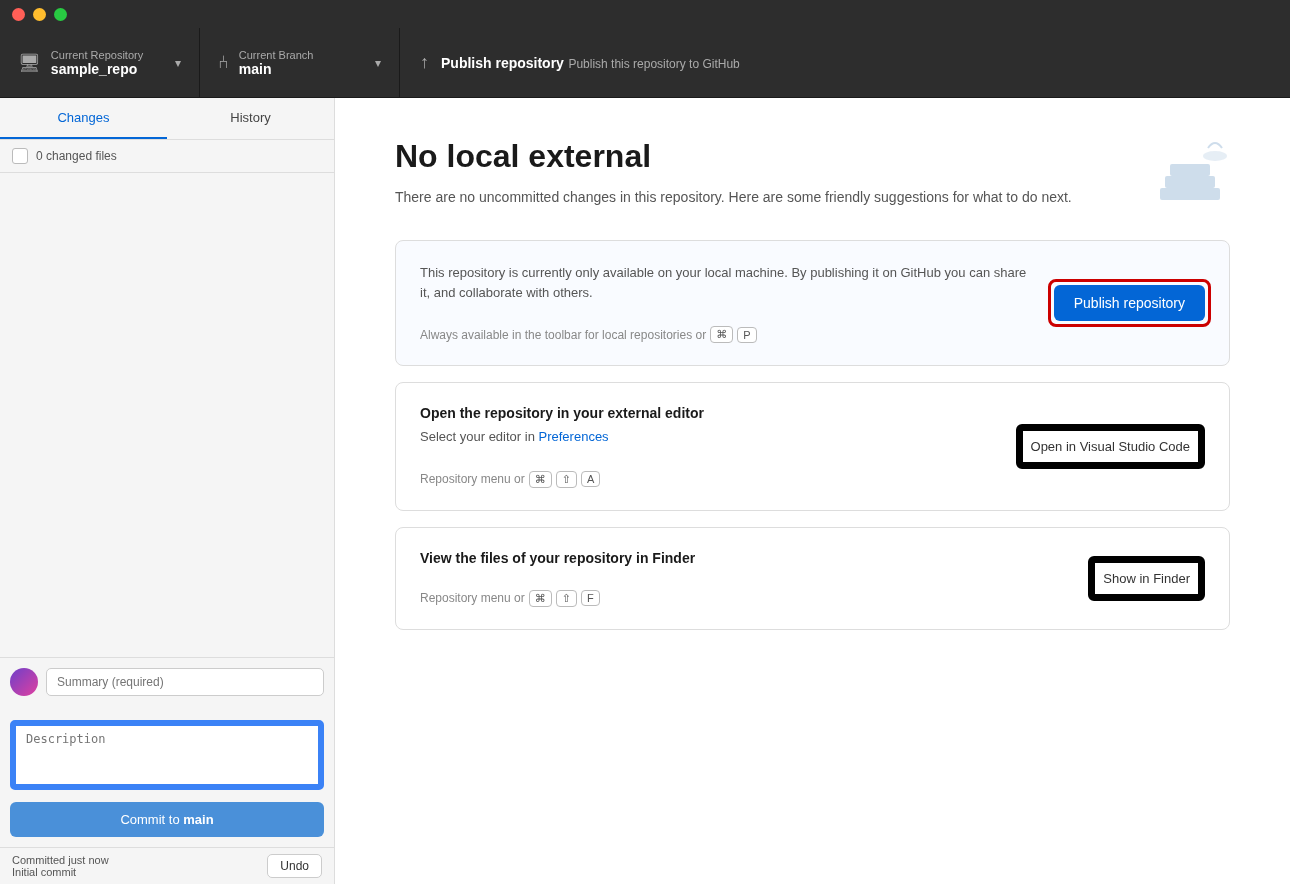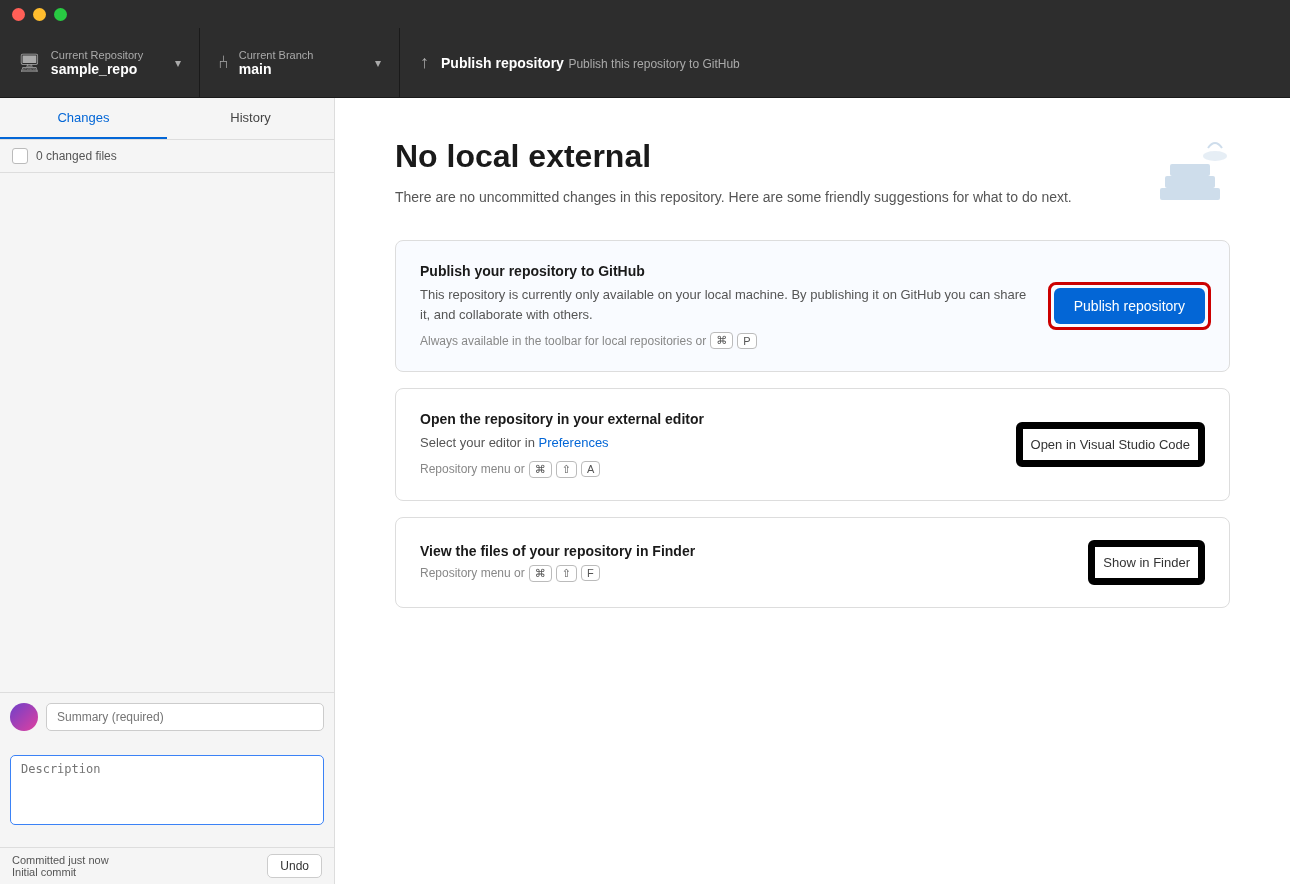--- a/index.html
+++ b/index.html
@@ -191,21 +191,21 @@
       border: 1px solid #ccc;
       border-radius: 5px;
       font-size: 12px;
       background: white;
       outline: none;
     }
     .commit-desc textarea {
       width: 100%;
       height: 70px;
       padding: 6px 10px;
-      border: 1px solid #3b82f6;
+      border: 6px solid #3b82f6;
       border-radius: 5px;
       font-size: 12px;
       resize: none;
       background: white;
       outline: none;
       color: #888;
       margin-bottom: 8px;
     }
     .commit-button {
       width: 100%;
@@ -302,20 +302,21 @@
       color: #555;
       line-height: 1.5;
       margin-bottom: 8px;
     }
     .card-hint {
       font-size: 12px;
       color: #888;
       display: flex;
       align-items: center;
       gap: 4px;
+      margin-top: 24px;
     }
     .kbd {
       display: inline-flex;
       align-items: center;
       justify-content: center;
       border: 1px solid #bbb;
       border-radius: 4px;
       padding: 1px 5px;
       font-size: 11px;
       background: white;
@@ -436,20 +437,23 @@
     <div class="file-list"></div>
 
     <div class="commit-area">
       <div class="commit-summary">
         <div class="commit-icon"></div>
         <input type="text" placeholder="Summary (required)" style="">
       </div>
       <div class="commit-desc">
         <textarea placeholder="Description" style=""></textarea>
       </div>
+      <button class="commit-button">
+        Commit to <span>main</span>
+      </button>
     </div>
 
     <div class="footer">
       <div>
         <div class="footer-text">Committed just now</div>
         <div class="footer-text commit-msg">Initial commit</div>
       </div>
       <button class="undo-button">Undo</button>
     </div>
 
@@ -469,21 +473,20 @@
         </g>
       </svg>
     </div>
 
     <h1 class="no-changes-title">No local external</h1>
     <p class="no-changes-desc">There are no uncommitted changes in this repository. Here are some friendly suggestions for what to do next.</p>
 
     <div class="publish-card">
       <div class="publish-card-inner">
         <div class="card-text">
-          <div class="card-title">Publish your repository to GitHub</div>
           <div class="card-desc">This repository is currently only available on your local machine. By publishing it on GitHub you can share it, and collaborate with others.</div>
           <div class="card-hint">
             <span>Always available in the toolbar for local repositories or</span>
             <span class="kbd">⌘</span>
             <span class="kbd">P</span>
           </div>
         </div>
         <div class="publish-btn-wrapper">
           <div class="red-outline"></div>
           <button class="publish-repository-btn">Publish repository</button>

